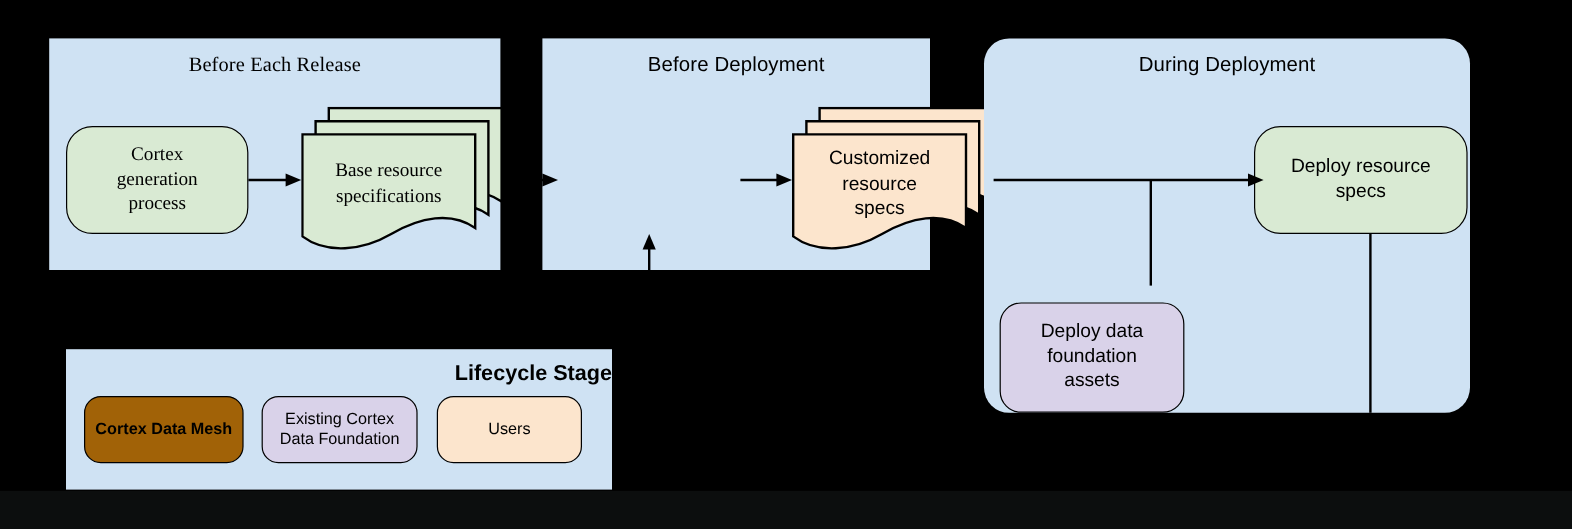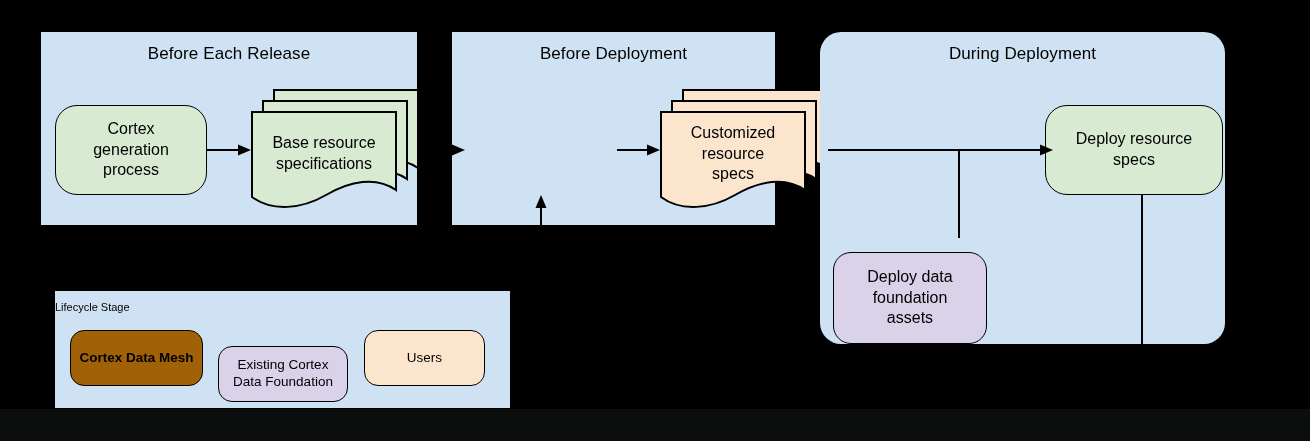--- a/index.html
+++ b/index.html
@@ -17,37 +17,37 @@
   .purple{background:#d9d2e9;}
   .stack{position:absolute;z-index:2;}
   .stack svg{display:block;}
   .doc{stroke:#000;stroke-width:2;}
   .doc.g{fill:#d9ead3;} .doc.p{fill:#fce5cd;}
   .stack-label{position:absolute;left:0;top:22px;width:146px;height:86px;
                display:flex;align-items:center;justify-content:center;
                font-size:16px;line-height:1.3;text-align:center;white-space:pre-line;}
   .legend{position:absolute;left:55px;top:291px;width:455px;height:117px;
           background:#cfe2f3;z-index:1;}
-  .legend-title{position:absolute;top:10px;left:0;width:100%;text-align:left;font-size:11px;}
+  .legend-title{position:absolute;top:10px;left:0;width:100%;text-align:right;font-size:18px;font-weight:bold;}
   .legend-item{position:absolute;top:39px;height:56px;display:flex;align-items:center;
                justify-content:center;border:1.5px solid #000;border-radius:14px;
                font-size:13.5px;line-height:1.25;text-align:center;white-space:pre-line;
                box-sizing:border-box;}
   .overlay{position:absolute;left:0;top:0;z-index:5;pointer-events:none;}
   .overlay line{stroke:#000;stroke-width:2;}
   .overlay polygon{fill:#000;}
 </style>
 </head>
 <body>
 
 <div class="canvas">
 
   <div class="bottom-strip"></div>
 
-  <div class="panel" style="left:41px;top:32px;width:376px;height:193px;">
+  <div class="panel" style="left:41px;top:32px;width:376px;height:193px;font-family:Liberation Serif, serif;">
     <div class="panel-title">Before Each Release</div>
     <div class="node green" style="left:14px;top:73px;width:152px;height:90px;">Cortex
 generation
 process</div>
     <div class="stack" style="left:210px;top:57px;width:168px;height:124px;">
       <svg width="168" height="124" viewBox="0 0 168 124">
         <path class="doc g" transform="translate(22,0)" d="M1,1 H145 V79 C125,65 99,70 75,84 C51,98 21,101 1,86 Z"></path>
         <path class="doc g" transform="translate(11,11)" d="M1,1 H145 V79 C125,65 99,70 75,84 C51,98 21,101 1,86 Z"></path>
         <path class="doc g" transform="translate(0,22)" d="M1,1 H145 V79 C125,65 99,70 75,84 C51,98 21,101 1,86 Z"></path>
       </svg>
@@ -75,21 +75,21 @@
     <div class="node green" style="left:185px;top:73px;width:178px;height:90px;margin-left:40px;">Deploy resource
 specs</div>
     <div class="node purple" style="left:13px;top:206px;width:154px;height:92px;border-radius:18px;margin-top:14px;">Deploy data
 foundation
 assets</div>
   </div>
 
   <div class="legend">
     <div class="legend-title">Lifecycle Stage</div>
     <div class="legend-item" style="left: 15px; width: 133px; background: #a16207; font-weight: bold;">Cortex Data Mesh</div>
-    <div class="legend-item" style="left: 163px; width: 130px; background: rgb(217, 210, 233); margin-top: 16px;">Existing Cortex
+    <div class="legend-item" style="left: 163px; width: 130px; background: rgb(217, 210, 233);">Existing Cortex
 Data Foundation</div>
     <div class="legend-item" style="left: 309px; width: 121px; background: rgb(252, 229, 205);">Users</div>
   </div>
 
   <svg class="overlay" width="1310" height="441" viewBox="0 0 1310 441">
 
     <line x1="207" y1="150" x2="239" y2="150"></line>
     <polygon points="251,150 238,144.5 238,155.5"></polygon>
 
     <line x1="419" y1="150" x2="453" y2="150"></line>

